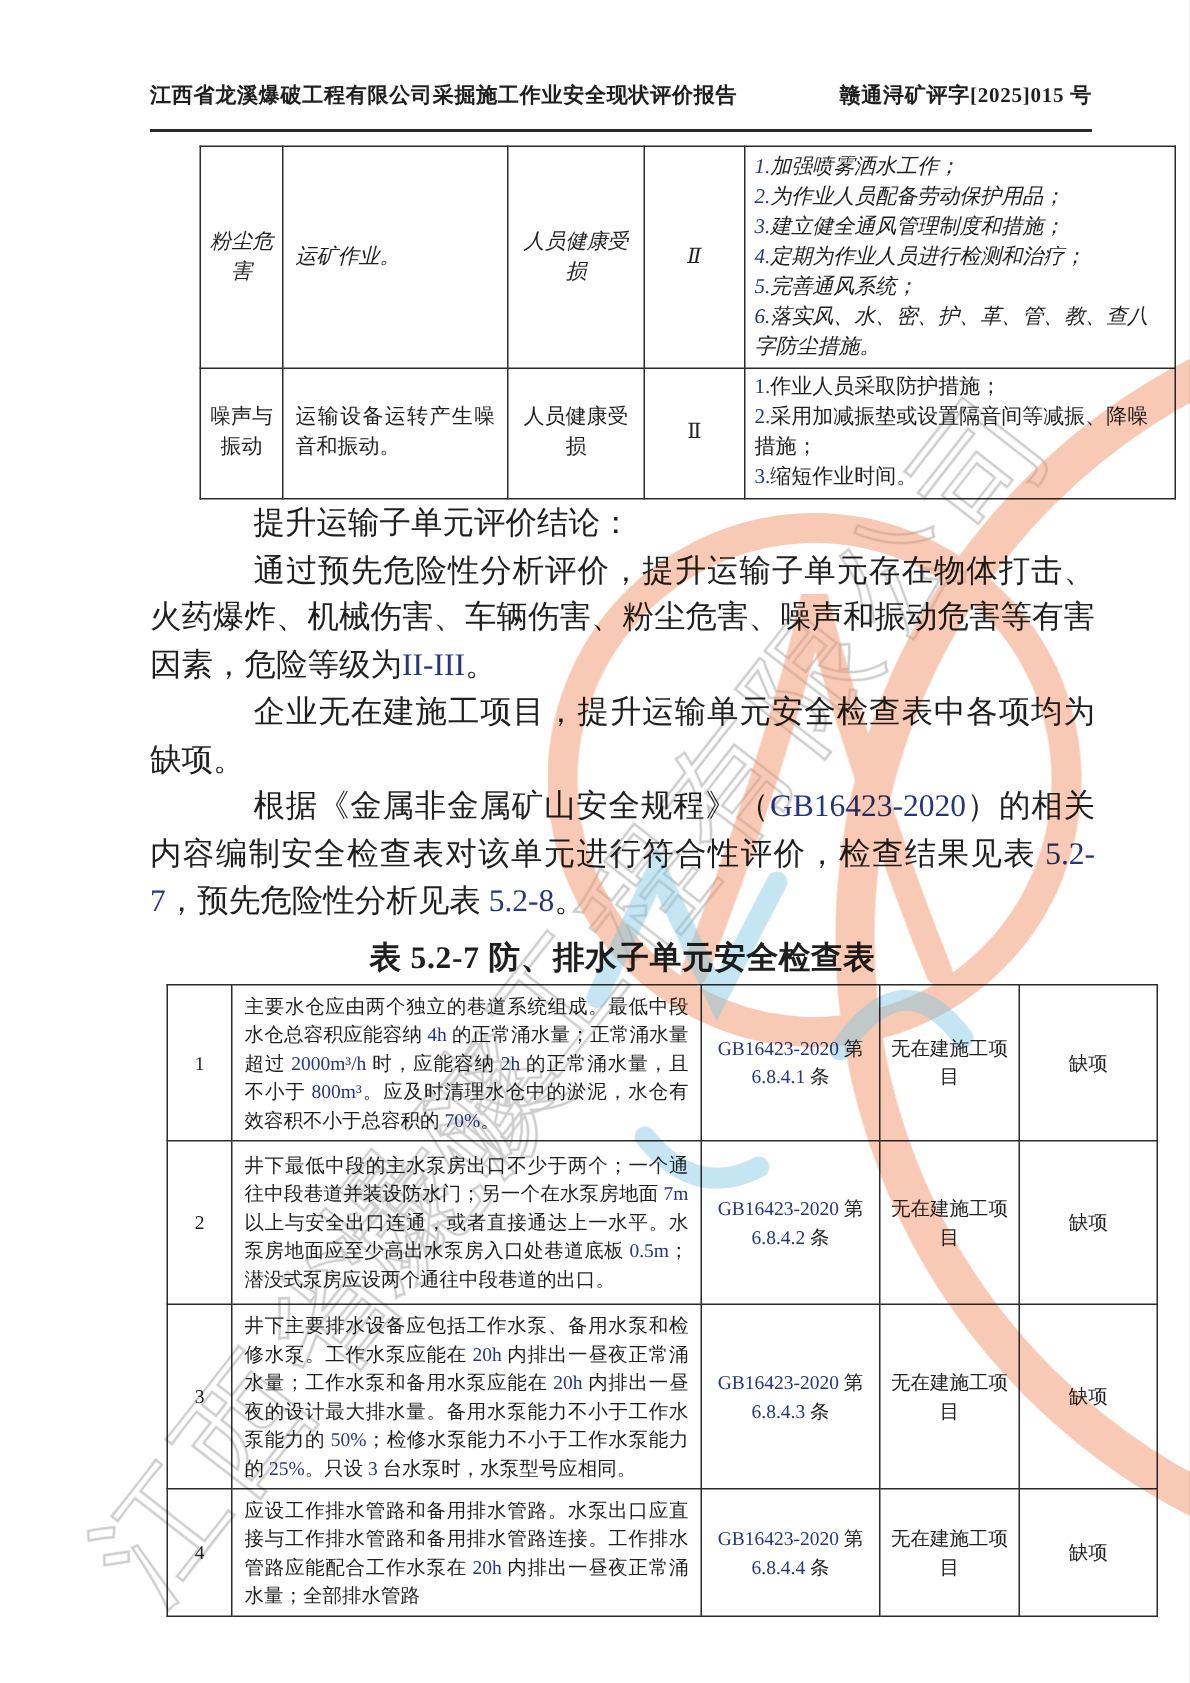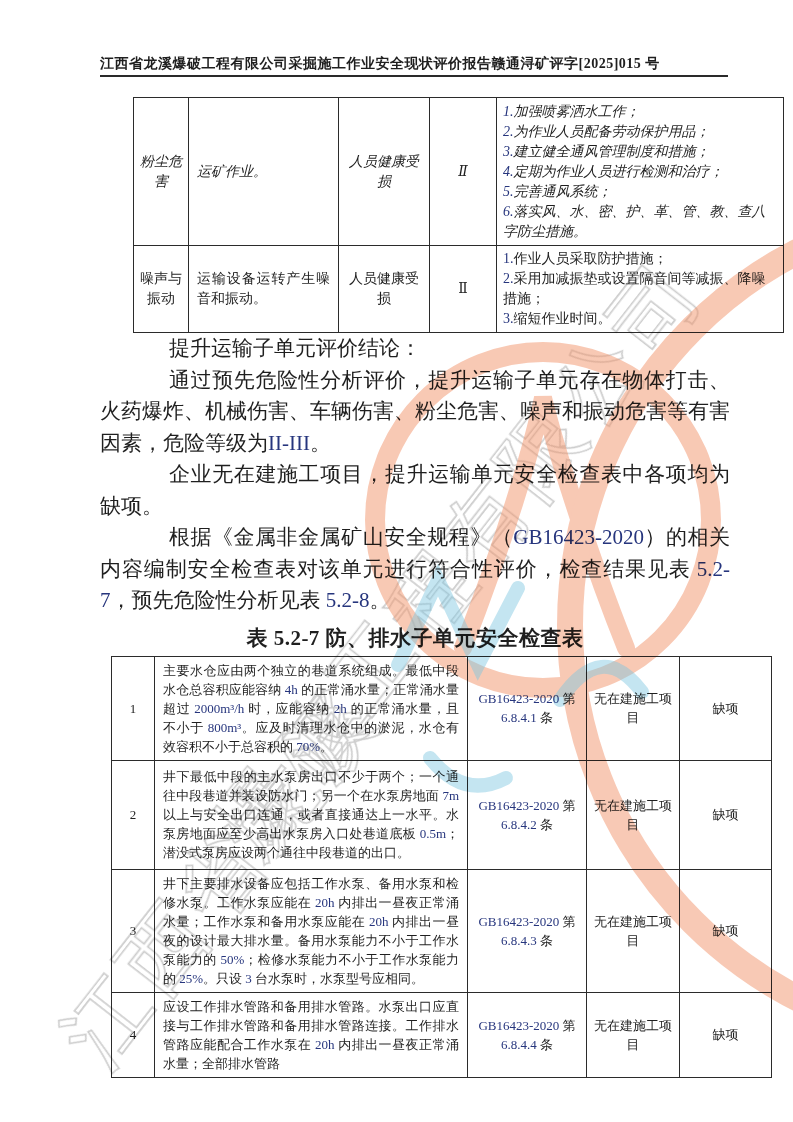--- a/index.html
+++ b/index.html
@@ -3,22 +3,22 @@
 <meta charset="utf-8">
 <style>
   html,body{margin:0;padding:0;background:#e8e8e8;}
   .page{
     position:relative;width:793px;height:1122px;margin:0 auto;background:#ffffff;
     font-family:"Liberation Serif","DejaVu Serif",serif;color:#1f1f1f;overflow:hidden;
   }
   
   .hdr{
     position:absolute;left:100px;top:55px;width:628px;display:flex;
-    align-items:flex-end;
-    border-bottom:2px solid #2a2a2a;padding-bottom:2px;
+    justify-content:space-between;align-items:flex-end;
+    border-bottom:2px solid #2a2a2a;padding-bottom:13px;
     font-size:14px;font-weight:bold;letter-spacing:.5px;
   }
   
   table{border-collapse:collapse;table-layout:fixed;}
   td,th{border:1.5px solid #2b2b2b;vertical-align:middle;}
   .hz{position:absolute;left:133px;top:97px;width:593px;font-size:14px;line-height:20px;}
   .hz .c-name{width:52px;text-align:center;}
   .hz .c-cause{width:133px;text-align:justify;padding:2px 8px;}
   .hz .c-cons{width:70px;text-align:center;padding:2px 10px;}
   .hz .c-level{width:64px;text-align:center;}

